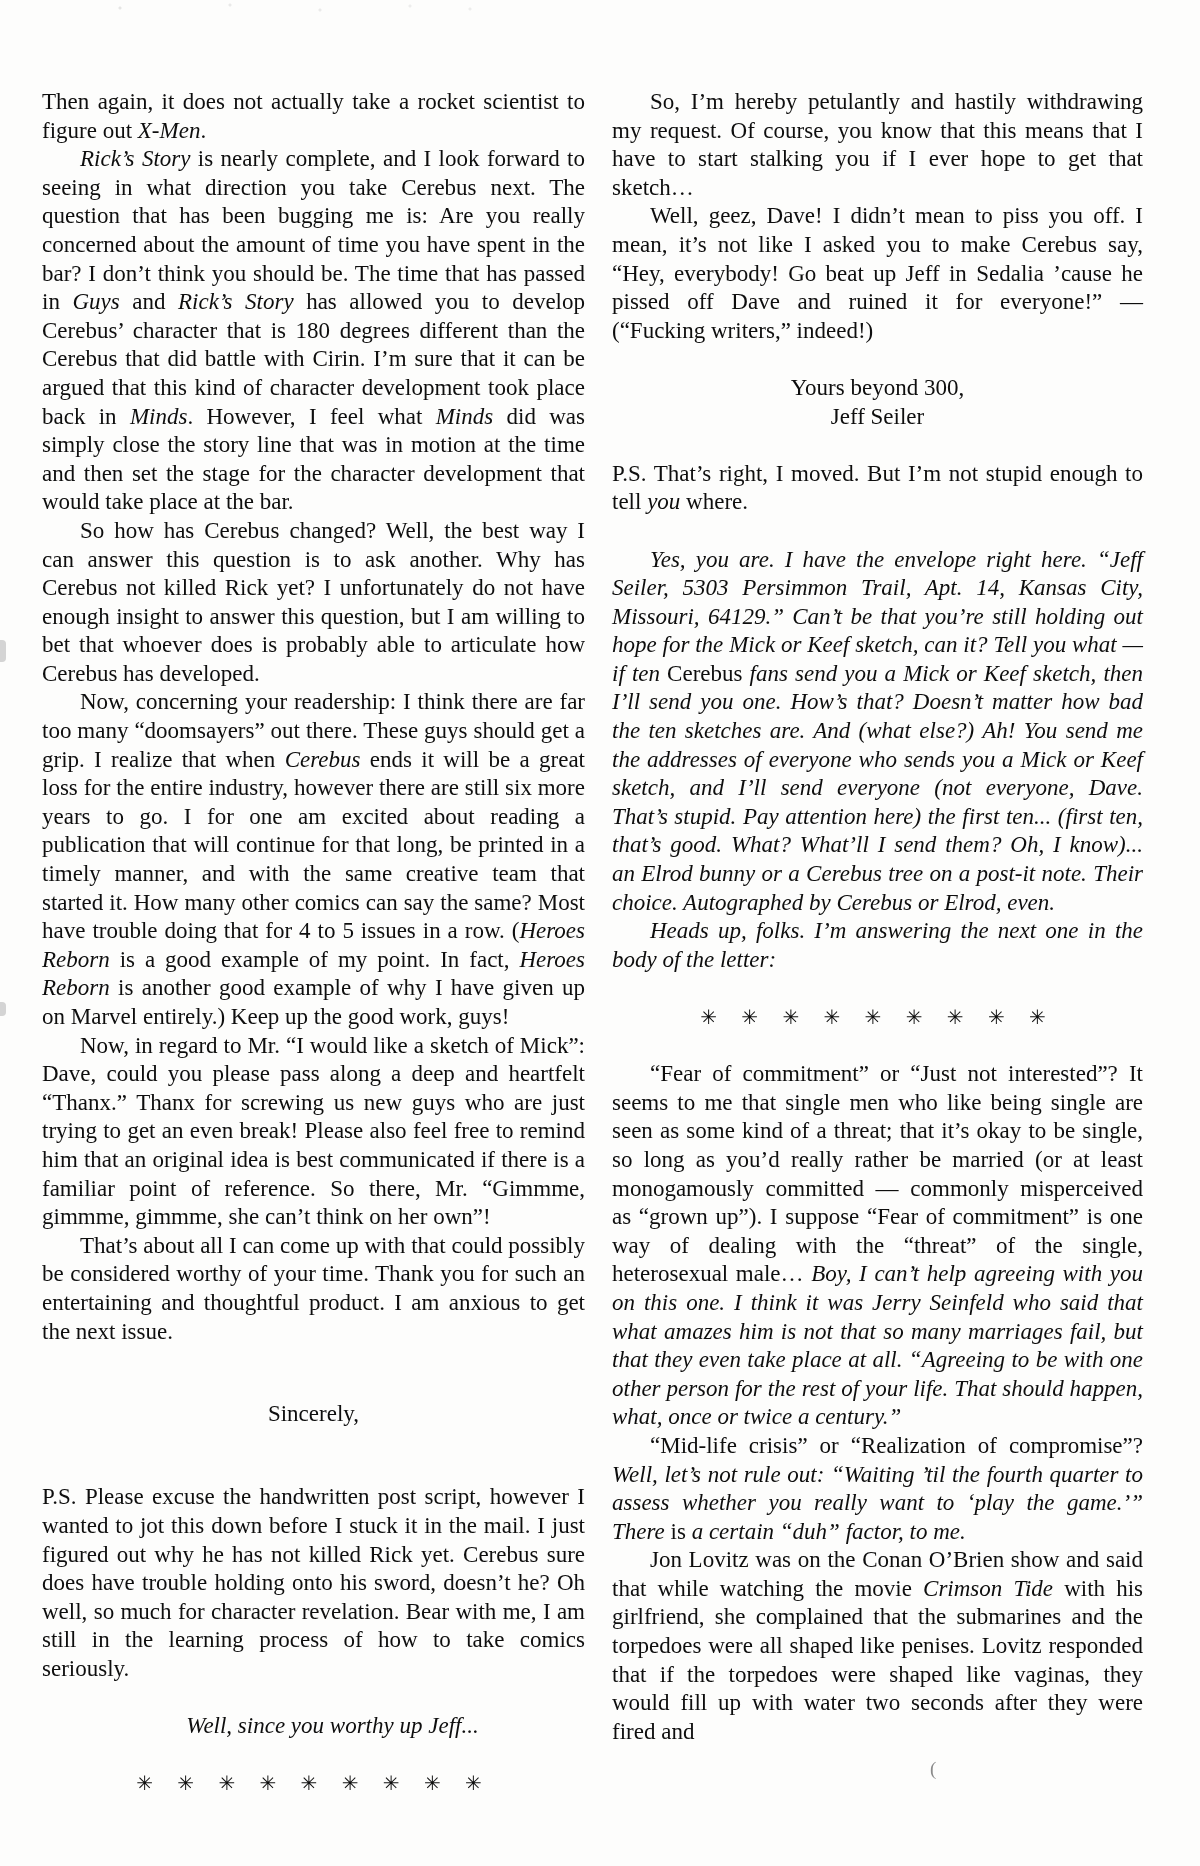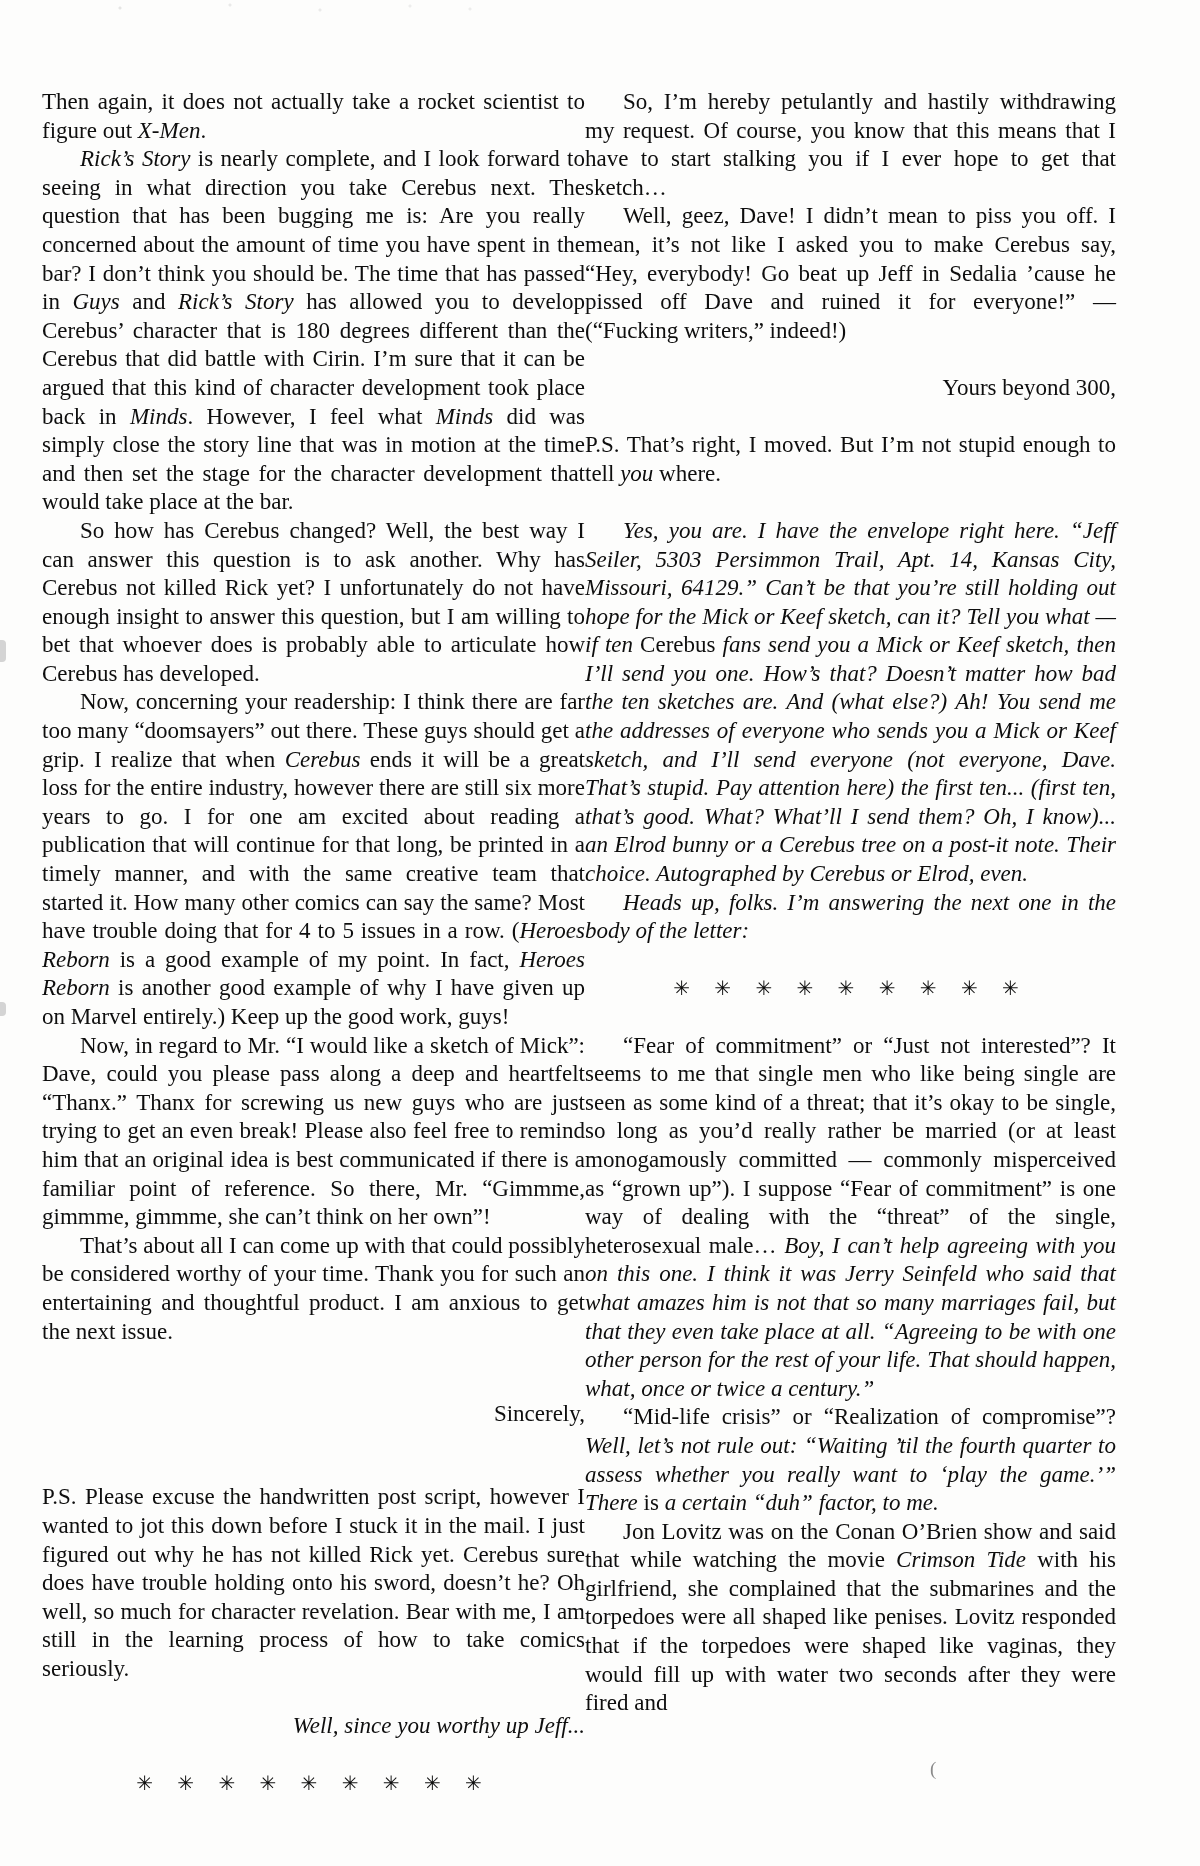--- a/index.html
+++ b/index.html
@@ -7,32 +7,32 @@
     position:relative;
     width:1200px;height:1866px;
     margin:0 auto;
     background:#fdfdfc;
     color:#0e0e0e;
     font-family:"Liberation Serif", serif;
     overflow:hidden;
   }
   .columns{
     position:absolute;left:42px;top:88px;width:1101px;
-    display:flex;
+    display:flex;gap:27px;
   }
   .col{width:543px;}
   .col.right{width:531px;}
   .para{
     margin:0;
     font-size:23px;
     line-height:28.6px;
     text-align:justify;
   }
   .para.indent{text-indent:38px;}
-  .para.left{text-align:right;}
+  .para.left{text-align:center;}
   .it{font-style:italic;}
   .gap{width:100%;}
   .dingbats{
     font-family:"DejaVu Sans", sans-serif;
     font-size:20px;
     line-height:28.6px;
     text-align:center;
     letter-spacing:9px;
   }
   .noise{
@@ -79,20 +79,21 @@
         <div class="gap" style="height: 28.6px;"></div>
         <p class="para indent left"><span class="it">Well, since you worthy up Jeff...</span></p>
         <div class="gap" style="height: 28.6px;"></div>
         <div class="dingbats">✳ ✳ ✳ ✳ ✳ ✳ ✳ ✳ ✳</div>
       </div>
     <div class="col right">
         <p class="para indent"><span>So, I’m hereby petulantly and hastily withdrawing my request. Of course, you know that this means that I have to start stalking you if I ever hope to get that sketch…</span></p>
         <p class="para indent"><span>Well, geez, Dave! I didn’t mean to piss you off. I mean, it’s not like I asked you to make Cerebus say, “Hey, everybody! Go beat up Jeff in Sedalia ’cause he pissed off Dave and ruined it for everyone!” — (“Fucking writers,” indeed!)</span></p>
         <div class="gap" style="height: 28.6px;"></div>
         <p class="para left"><span>Yours beyond 300,</span></p>
+        <p class="para left"><span>Jeff Seiler</span></p>
         <div class="gap" style="height: 28.6px;"></div>
         <p class="para"><span>P.S. That’s right, I moved. But I’m not stupid enough to tell </span><span class="it">you</span><span> where.</span></p>
         <div class="gap" style="height: 28.6px;"></div>
         <p class="para indent"><span class="it">Yes, you are. I have the envelope right here. “Jeff Seiler, 5303 Persimmon Trail, Apt. 14, Kansas City, Missouri, 64129.” Can’t be that you’re still holding out hope for the Mick or Keef sketch, can it? Tell you what — if ten </span><span>Cerebus</span><span class="it"> fans send you a Mick or Keef sketch, then I’ll send you one. How’s that? Doesn’t matter how bad the ten sketches are. And (what else?) Ah! You send me the addresses of everyone who sends you a Mick or Keef sketch, and I’ll send everyone (not everyone, Dave. That’s stupid. Pay attention here) the first ten... (first ten, that’s good. What? What’ll I send them? Oh, I know)... an Elrod bunny or a Cerebus tree on a post-it note. Their choice. Autographed by Cerebus or Elrod, even.</span></p>
         <p class="para indent"><span class="it">Heads up, folks. I’m answering the next one in the body of the letter:</span></p>
         <div class="gap" style="height: 28.6px;"></div>
         <div class="dingbats">✳ ✳ ✳ ✳ ✳ ✳ ✳ ✳ ✳</div>
         <div class="gap" style="height: 28.6px;"></div>
         <p class="para indent"><span>“Fear of commitment” or “Just not interested”? It seems to me that single men who like being single are seen as some kind of a threat; that it’s okay to be single, so long as you’d really rather be married (or at least monogamously committed — commonly misperceived as “grown up”). I suppose “Fear of commitment” is one way of dealing with the “threat” of the single, heterosexual male… </span><span class="it">Boy, I can’t help agreeing with you on this one. I think it was Jerry Seinfeld who said that what amazes him is not that so many marriages fail, but that they even take place at all. “Agreeing to be with one other person for the rest of your life. That should happen, what, once or twice a century.”</span></p>
         <p class="para indent"><span>“Mid-life crisis” or “Realization of compromise”? </span><span class="it">Well, let’s not rule out: “Waiting ’til the fourth quarter to assess whether you really want to ‘play the game.’” There</span><span> is </span><span class="it">a certain “duh” factor, to me.</span></p>

